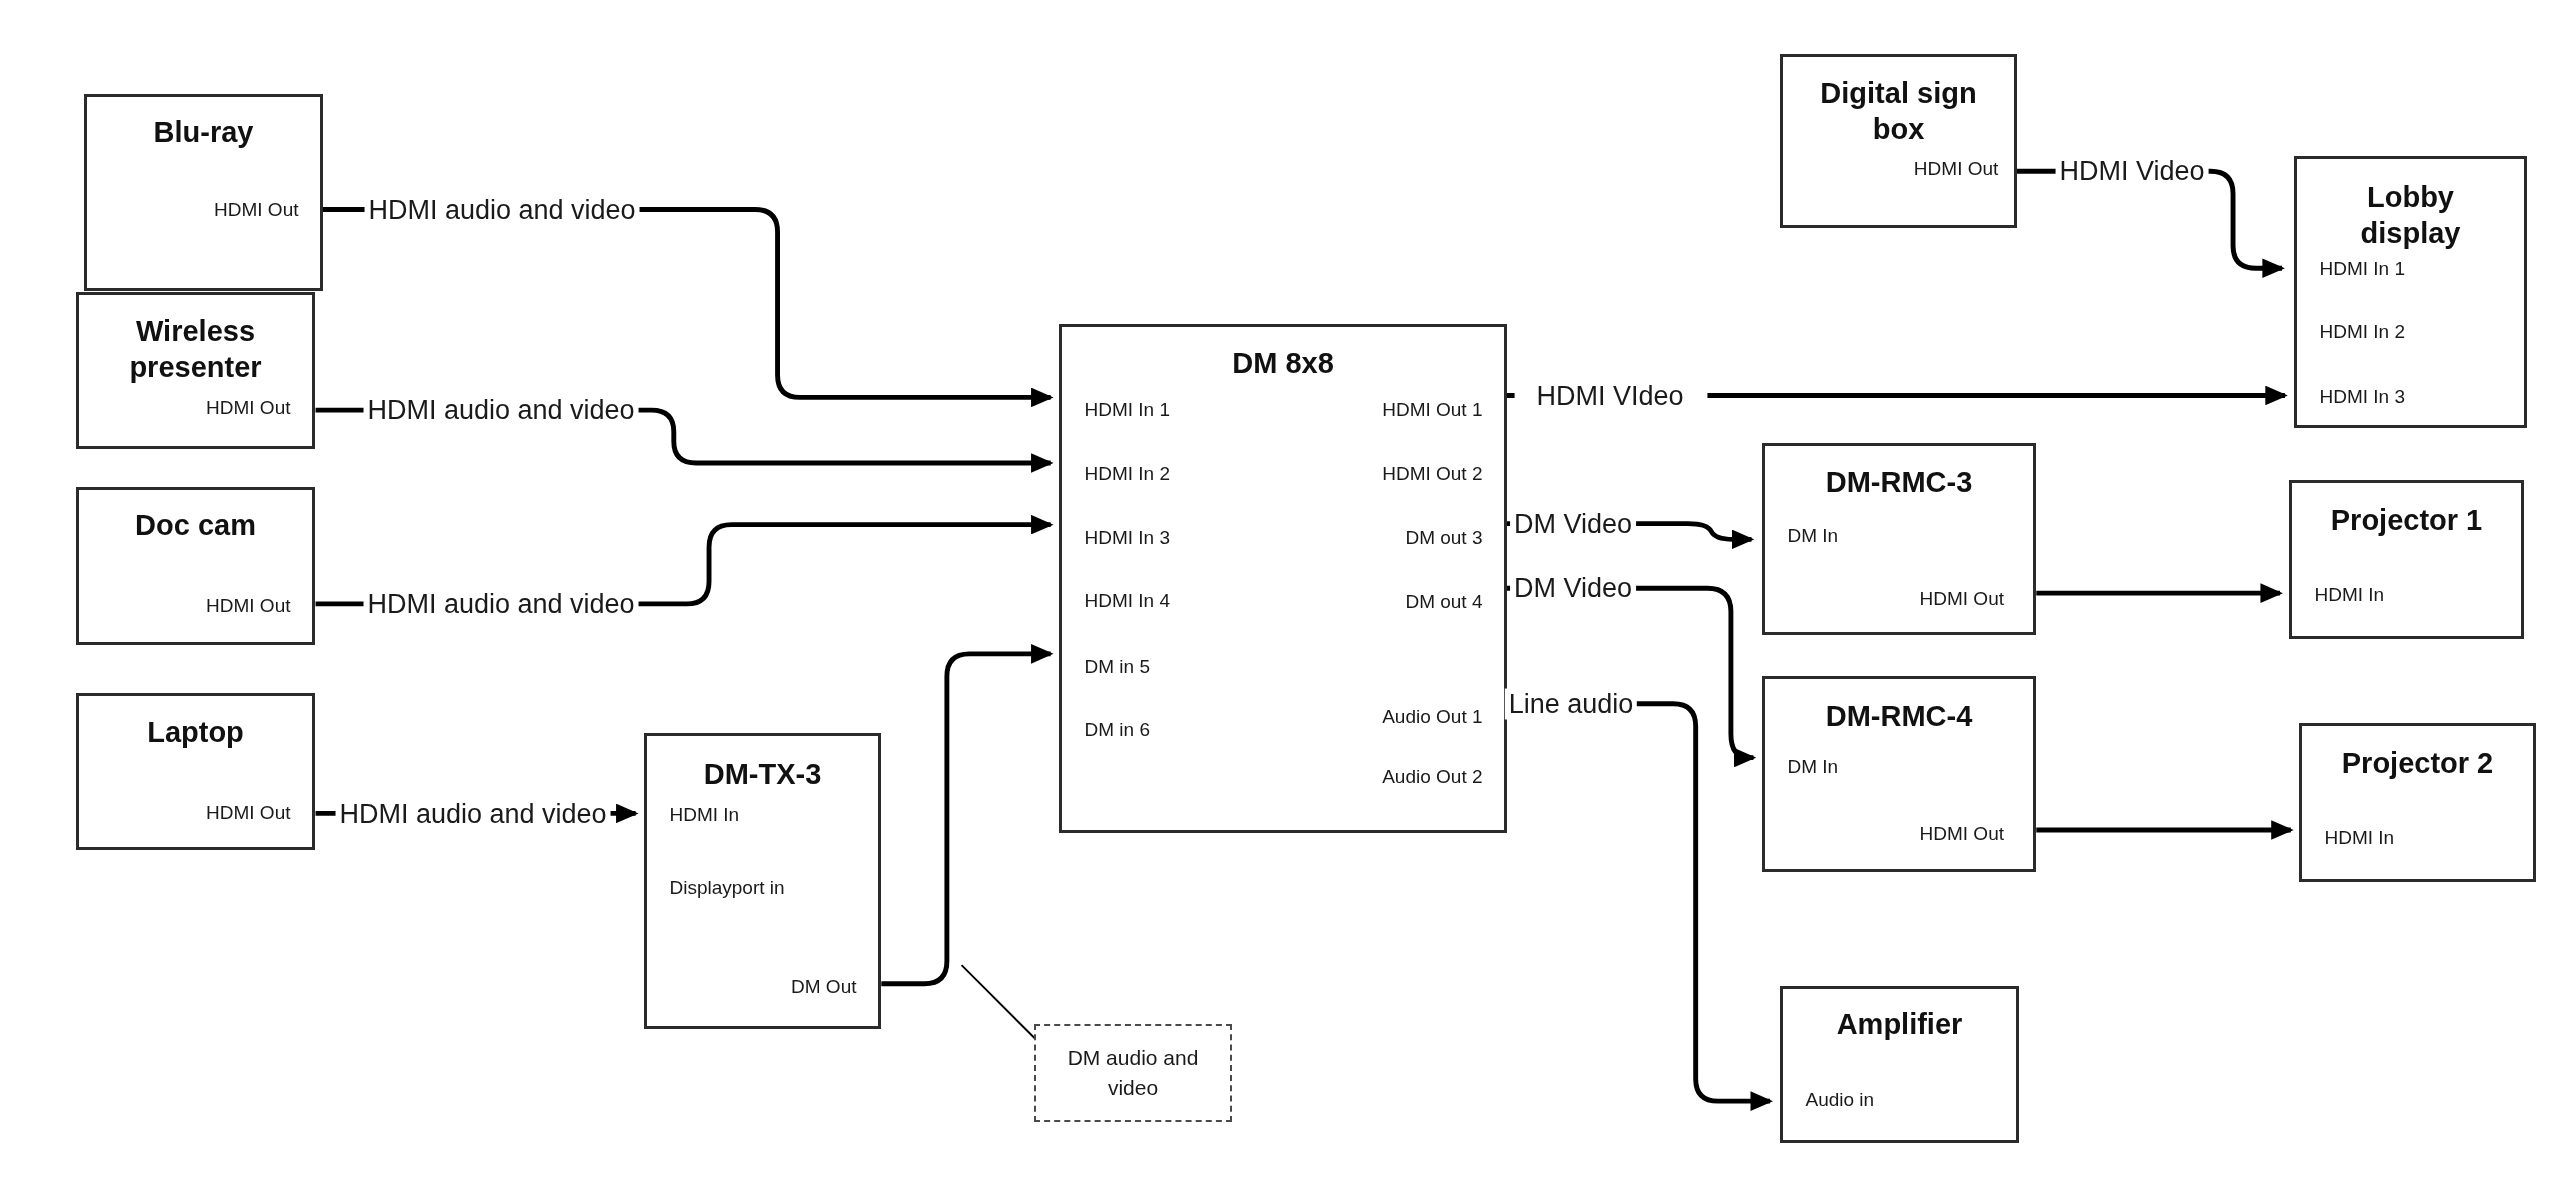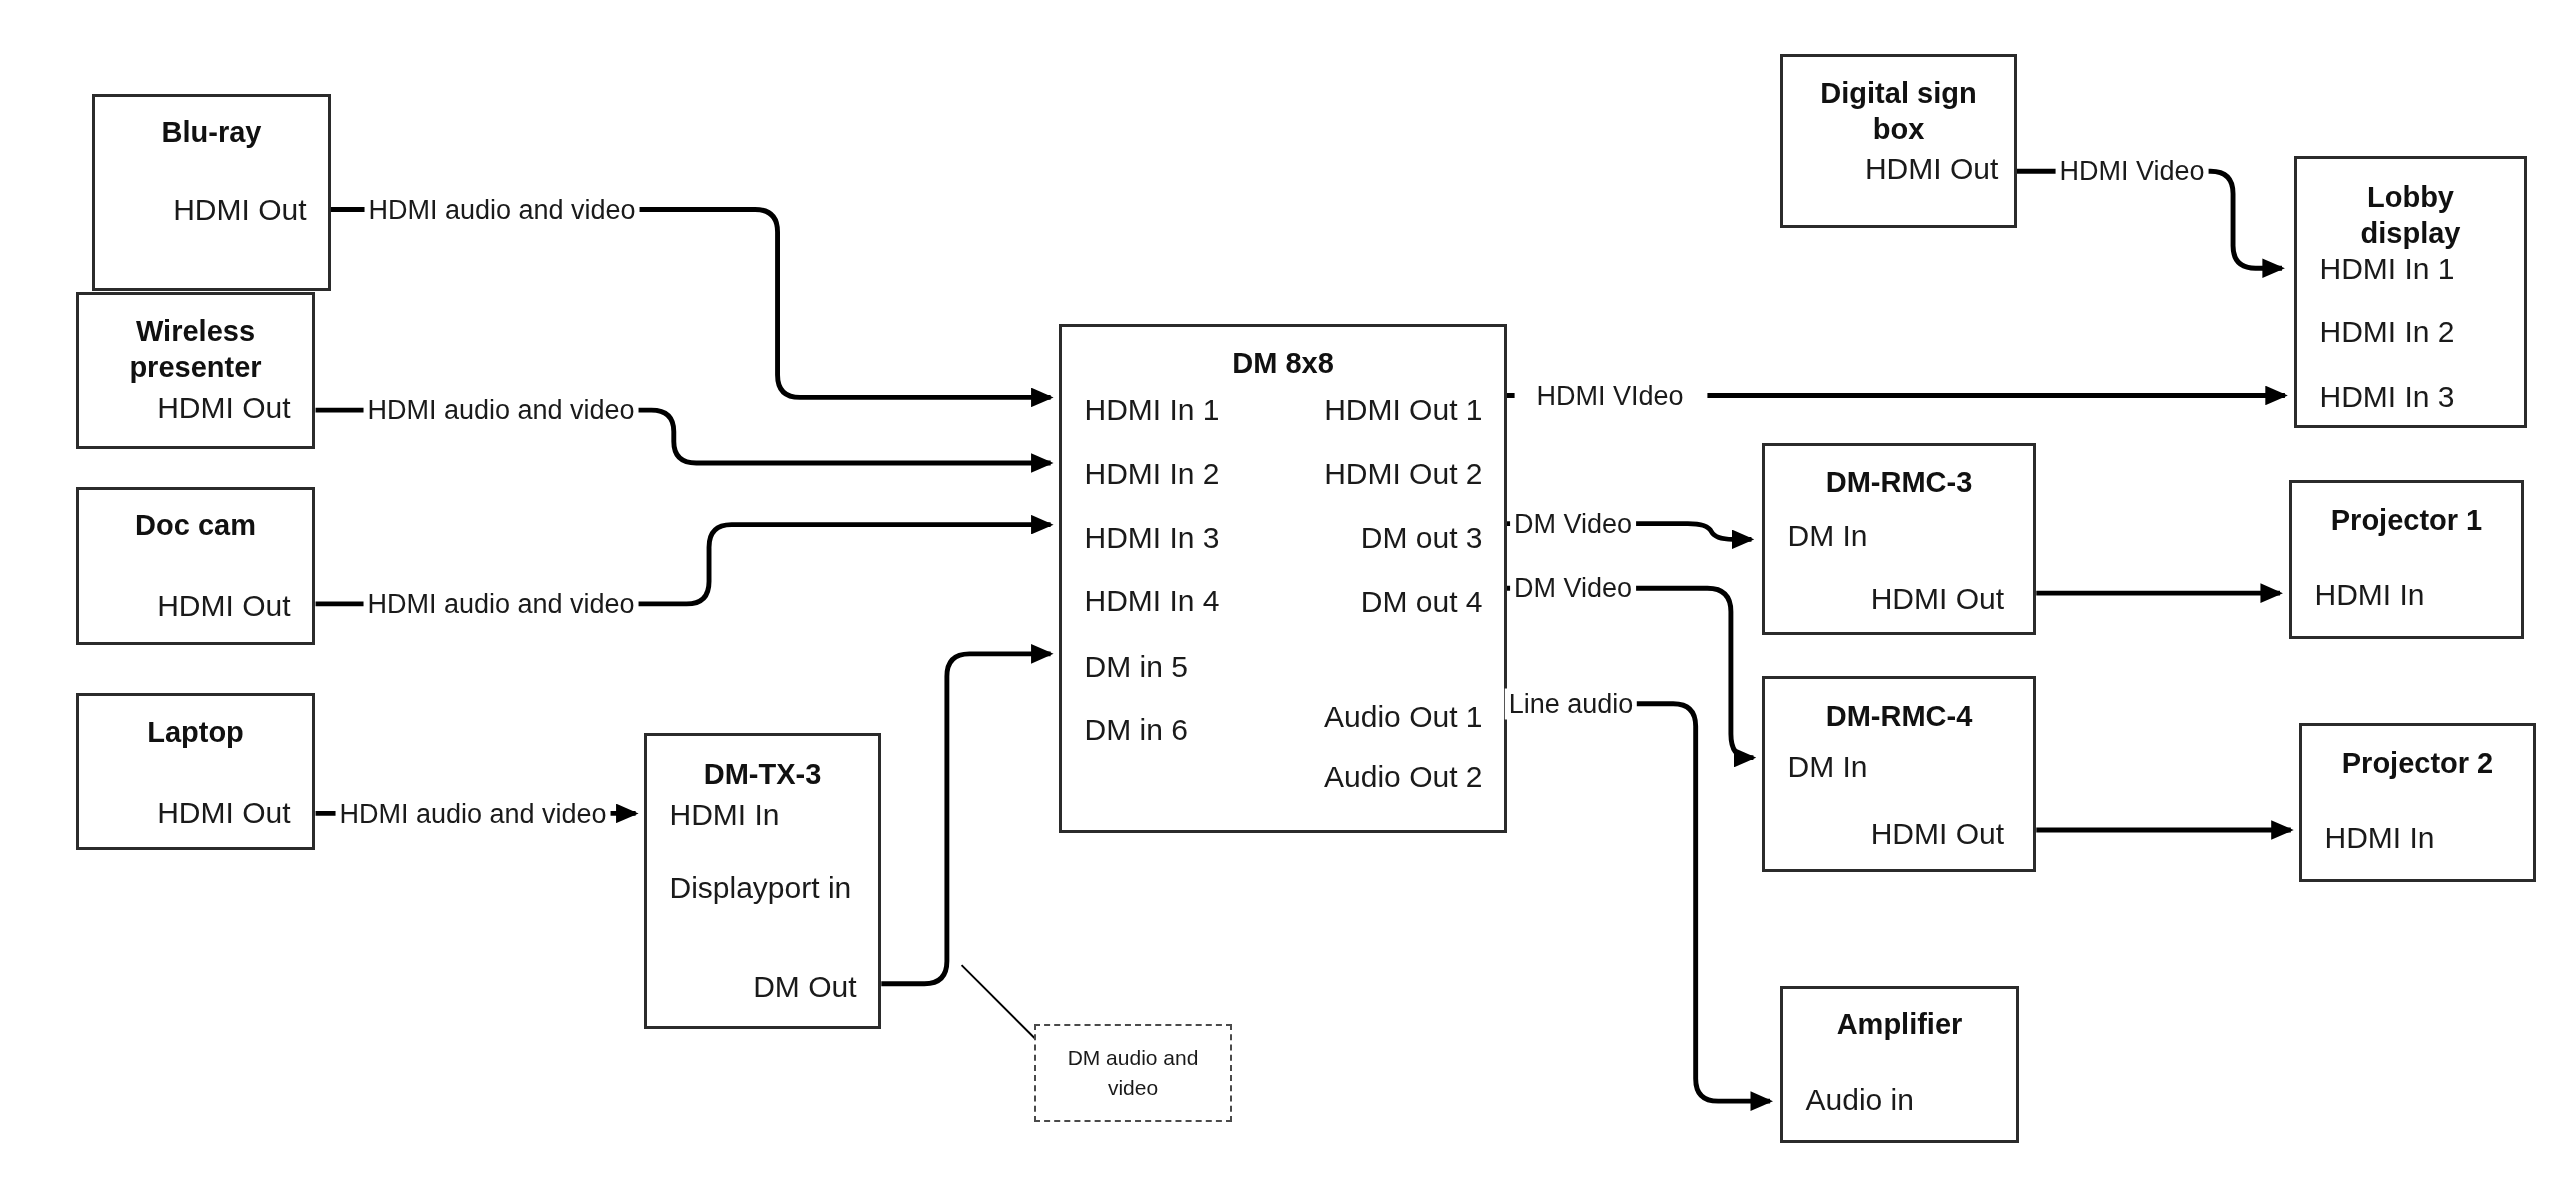--- a/index.html
+++ b/index.html
@@ -35,21 +35,21 @@
     transform: translateY(-50%);
     font-weight: bold;
     font-size: 29px;
     line-height: 36px;
     color: #111111;
     white-space: pre-line;
   }
   .port {
     position: absolute;
     transform: translateY(-50%);
-    font-size: 30px;
+    font-size: 19px;
     color: #1a1a1a;
     white-space: nowrap;
   }
   .port.left  { left: 22.5px; }
   .port.right { right: 21.5px; text-align: right; }
   .conn-label {
     position: absolute;
     transform: translate(-50%, -50%);
     font-size: 27px;
     color: #1a1a1a;
@@ -115,21 +115,21 @@
 
       <path d="M1512 719 H1548"></path>
       <path marker-end="url(#arr)" d="M1662 719 H1709 Q1732 719 1732 742 V1102 Q1732 1125 1755 1125 H1808"></path>
 
       <path marker-end="url(#arr)" d="M2080 606 H2329"></path>
 
       <path marker-end="url(#arr)" d="M2080 848 H2340"></path>
     </g>
   </svg>
 
-  <div class="box" style="left:92px;top:94px;width:239px;height:197px">
+  <div class="box" style="left:84px;top:94px;width:239px;height:197px">
     <div class="box-title" style="top:35px">Blu-ray</div>
     <div class="port right" style="top:113px">HDMI Out</div>
   </div>
 
   <div class="box" style="left:76px;top:292px;width:239px;height:157px">
     <div class="box-title" style="top:54px">Wireless
 presenter</div>
     <div class="port right" style="top:113px">HDMI Out</div>
   </div>
 

